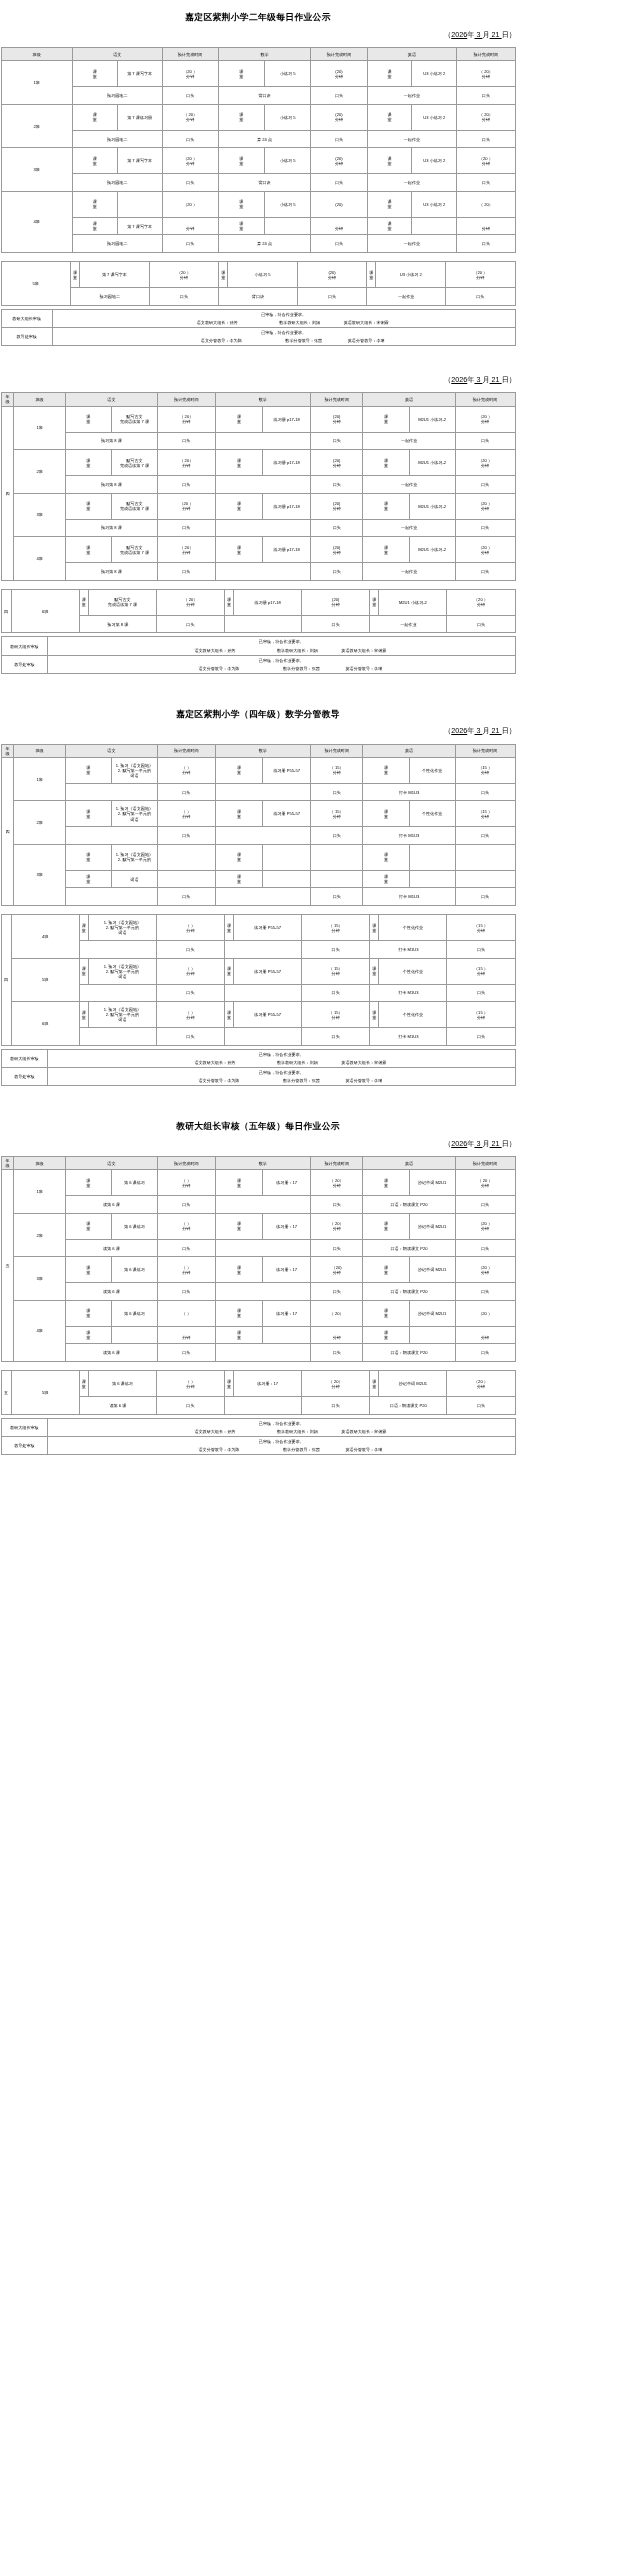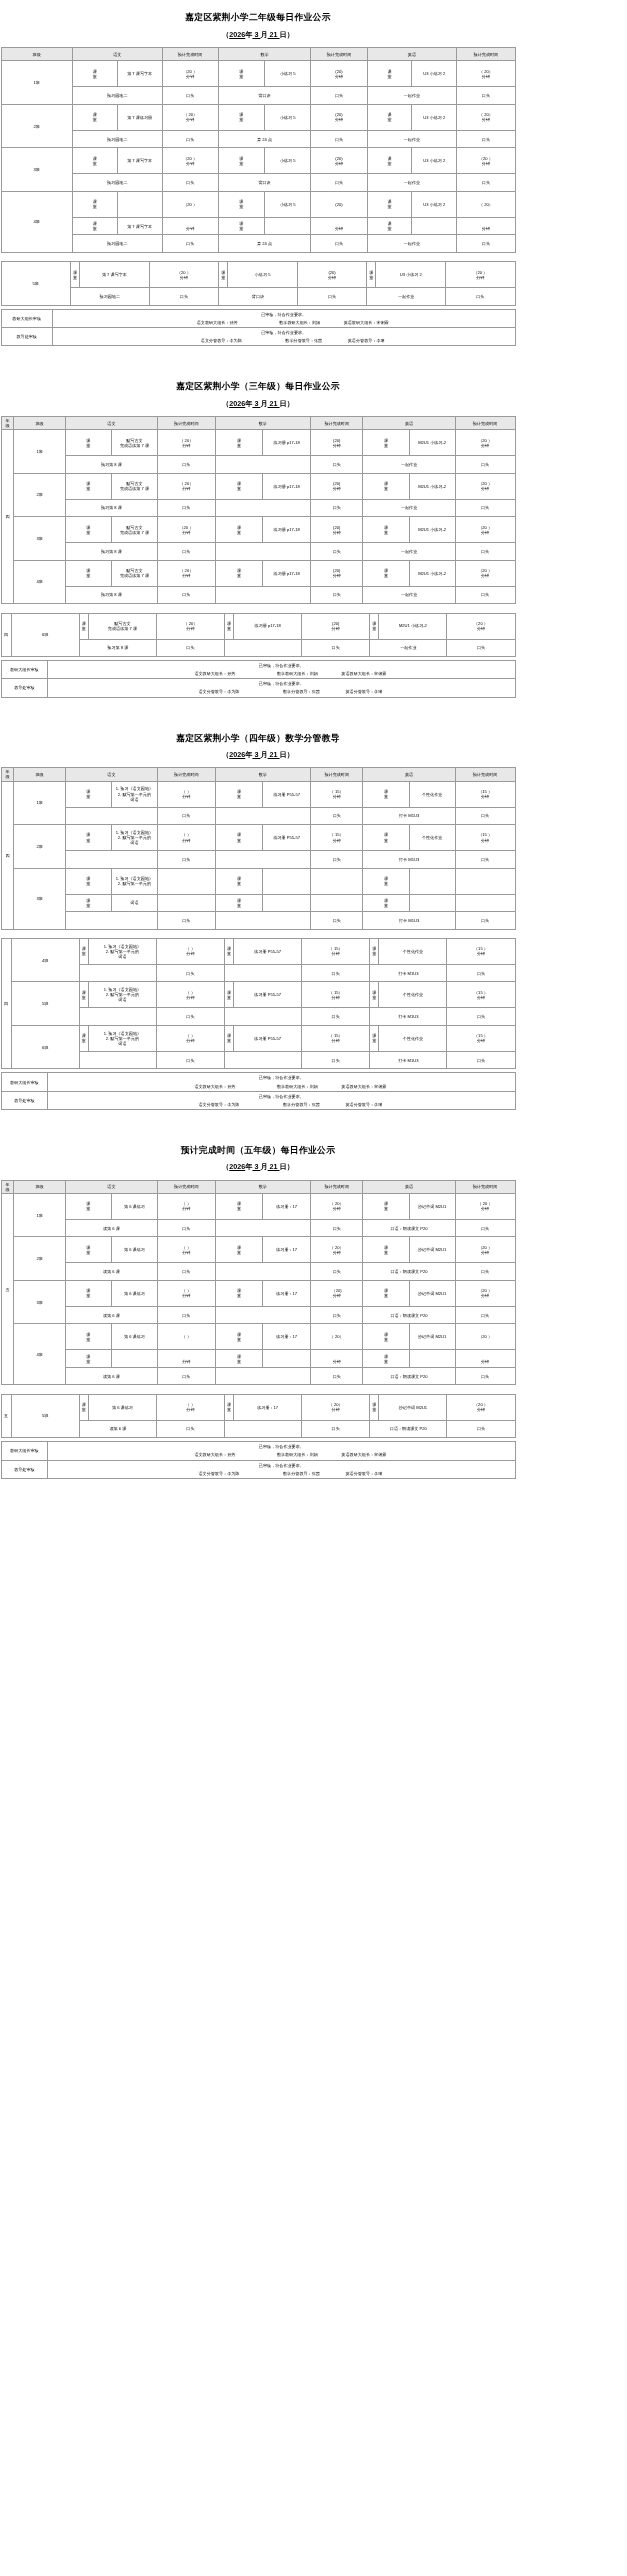--- a/index.html
+++ b/index.html
@@ -19,23 +19,23 @@
   .doc-title{
     text-align:center;
     font-size:8.8px;
     font-weight:bold;
     letter-spacing:0.3px;
     margin:0;
     padding:11.3px 0 0 0;
     line-height:1.4;
   }
   .doc-subtitle{
-    text-align:center;
+    text-align:right;
     font-size:7.2px;
-    font-weight:bold;
+    font-weight:normal;
     margin:0;
     padding:6.2px 0 7.2px 0;
     line-height:1.4;
   }
   .u{ text-decoration:underline; }
   table.sheet{
     border-collapse:collapse;
     table-layout:fixed;
     margin:0 auto;
     width:515px;
@@ -235,21 +235,20 @@
       <td class="audit-body" colspan="9">
         <div class="line">已审核，符合作业要求。</div>
         <div class="line names"><span class="nm1">语文分管教导：李为陈</span><span class="nm2">数学分管教导：张茜</span><span>英语分管教导：李琳</span></div>
       </td>
           </tr>
         </tbody>
       </table>
       <div class="spacer-lg"></div>
     </div>
     <div class="page">
-  <h1 class="doc-title">嘉定区紫荆小学（三年级）每日作业公示</h1>
   <div class="doc-subtitle">
     <span>（</span><span class="u">2026</span><span>年</span><span class="u">&nbsp;3&nbsp;</span><span>月</span><span class="u">&nbsp;21&nbsp;</span><span>日</span><span>）</span>
   </div>
       <table class="sheet">
         <thead>
           <tr>
             <th class="grade" style="width:9.3px">年<br>级</th>
             <th style="width:46px">班级</th>
             <th colspan="2" style="width:85px">语文</th>
             <th style="width:52px">预计完成时间</th>
@@ -562,21 +561,21 @@
       <td class="audit-body" colspan="10">
         <div class="line">已审核，符合作业要求。</div>
         <div class="line names"><span class="nm1">语文分管教导：李为陈</span><span class="nm2">数学分管教导：张茜</span><span>英语分管教导：李琳</span></div>
       </td>
           </tr>
         </tbody>
       </table>
       <div class="spacer-lg"></div>
     </div>
     <div class="page">
-  <h1 class="doc-title">预计完成时间（五年级）每日作业公示</h1>
+  <h1 class="doc-title">教研大组长审核（五年级）每日作业公示</h1>
   <div class="doc-subtitle">
     <span>（</span><span class="u">2026</span><span>年</span><span class="u">&nbsp;3&nbsp;</span><span>月</span><span class="u">&nbsp;21&nbsp;</span><span>日</span><span>）</span>
   </div>
       <table class="sheet">
         <thead>
           <tr>
             <th class="grade" style="width:9.3px">年<br>级</th>
             <th style="width:46px">班级</th>
             <th colspan="2" style="width:85px">语文</th>
             <th style="width:52px">预计完成时间</th>

